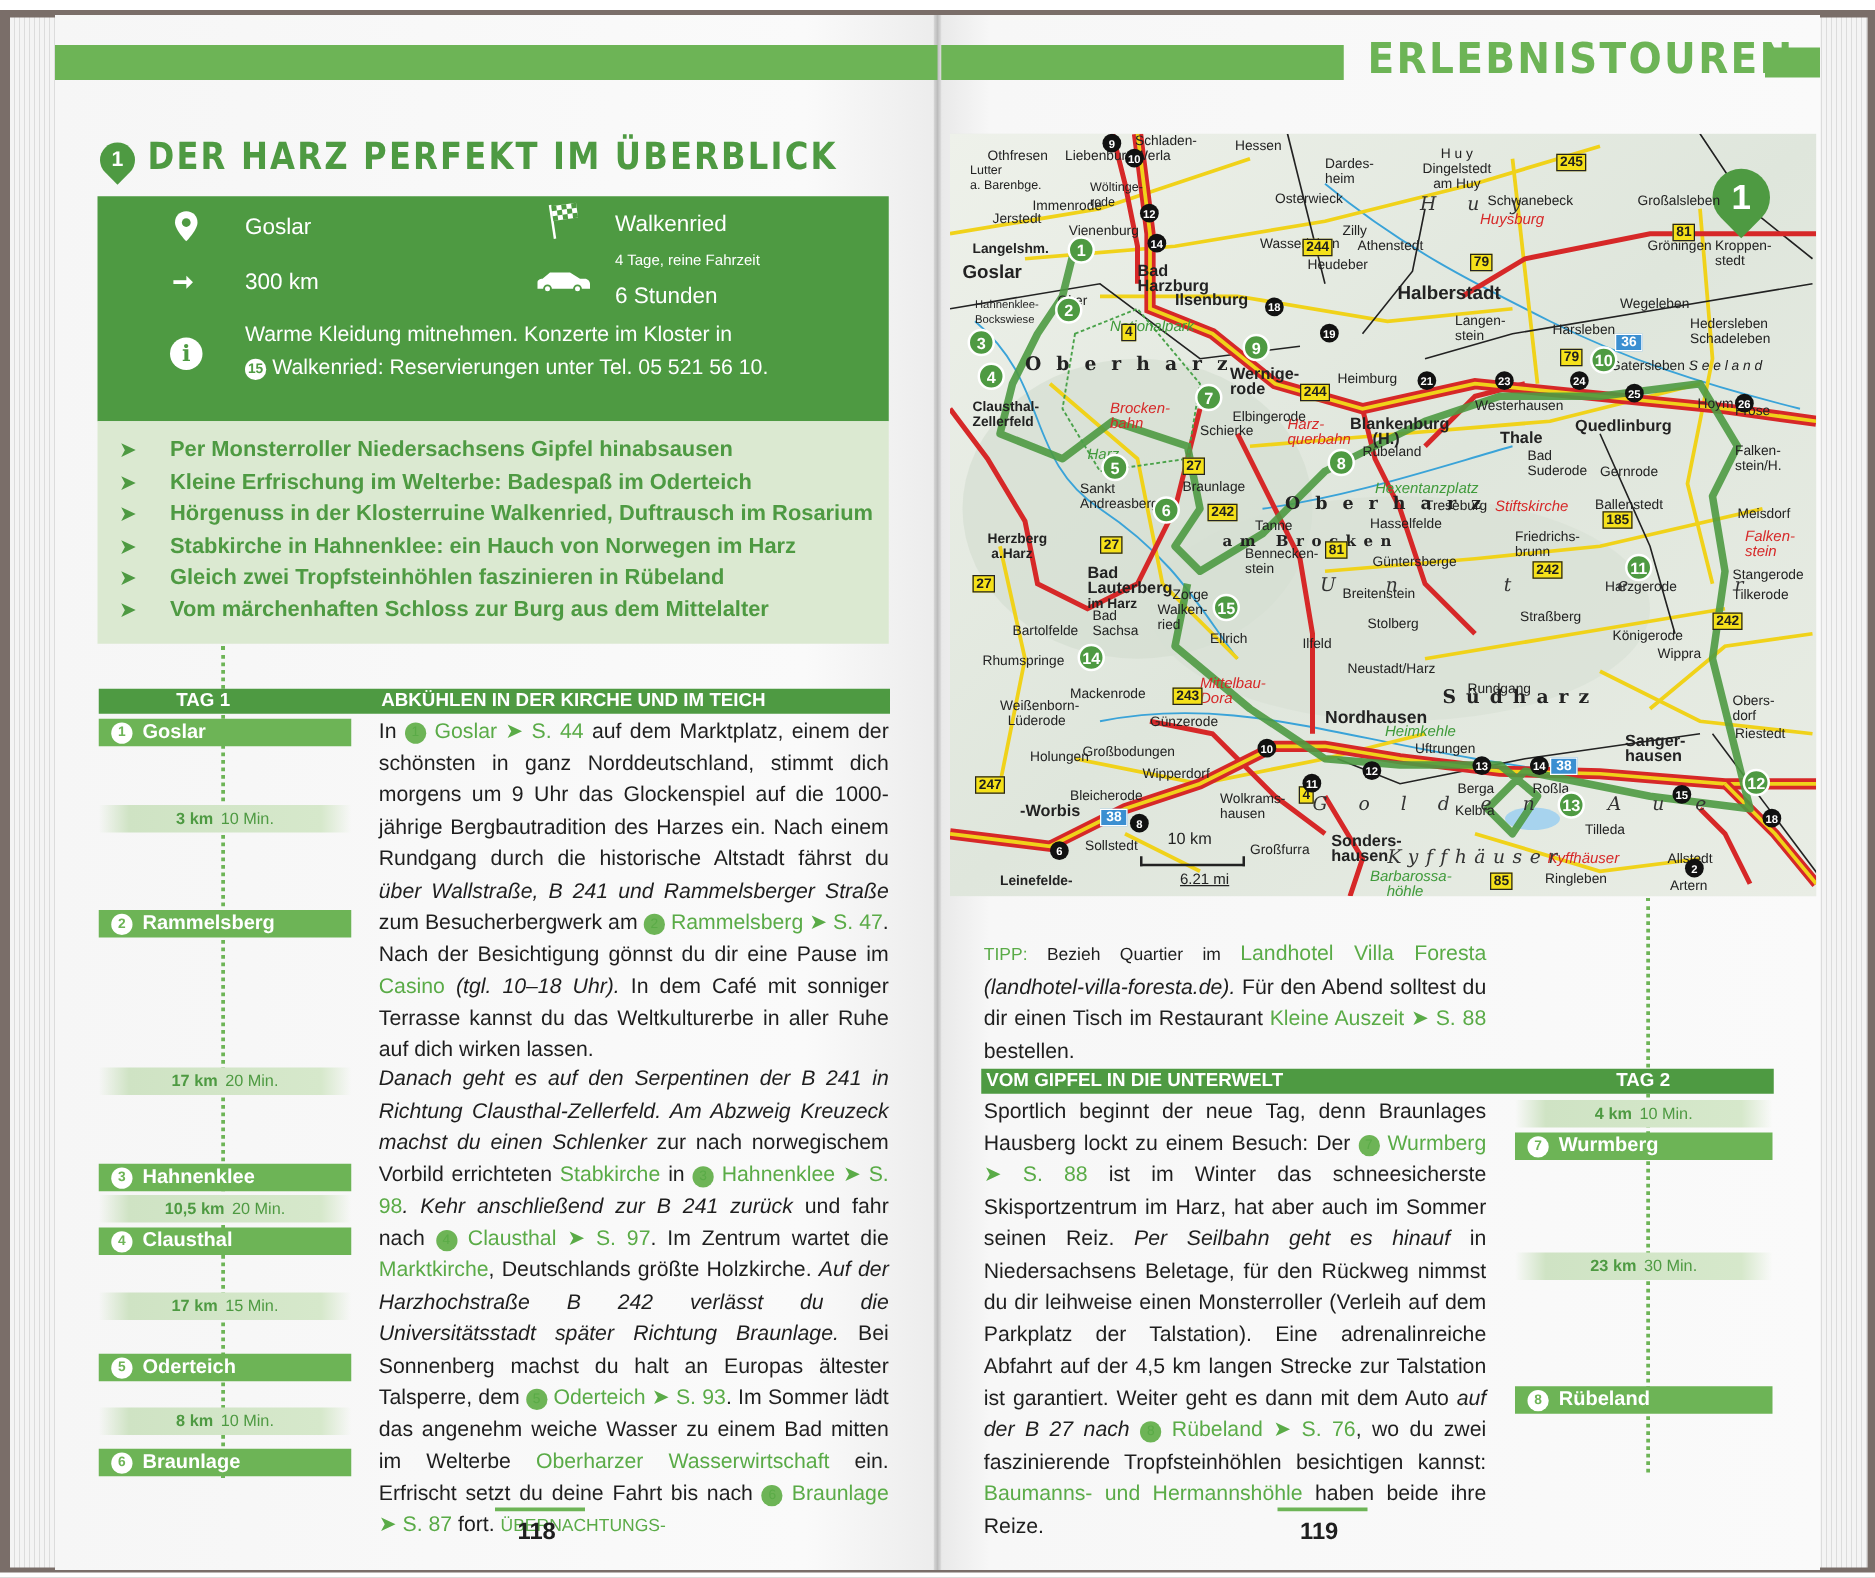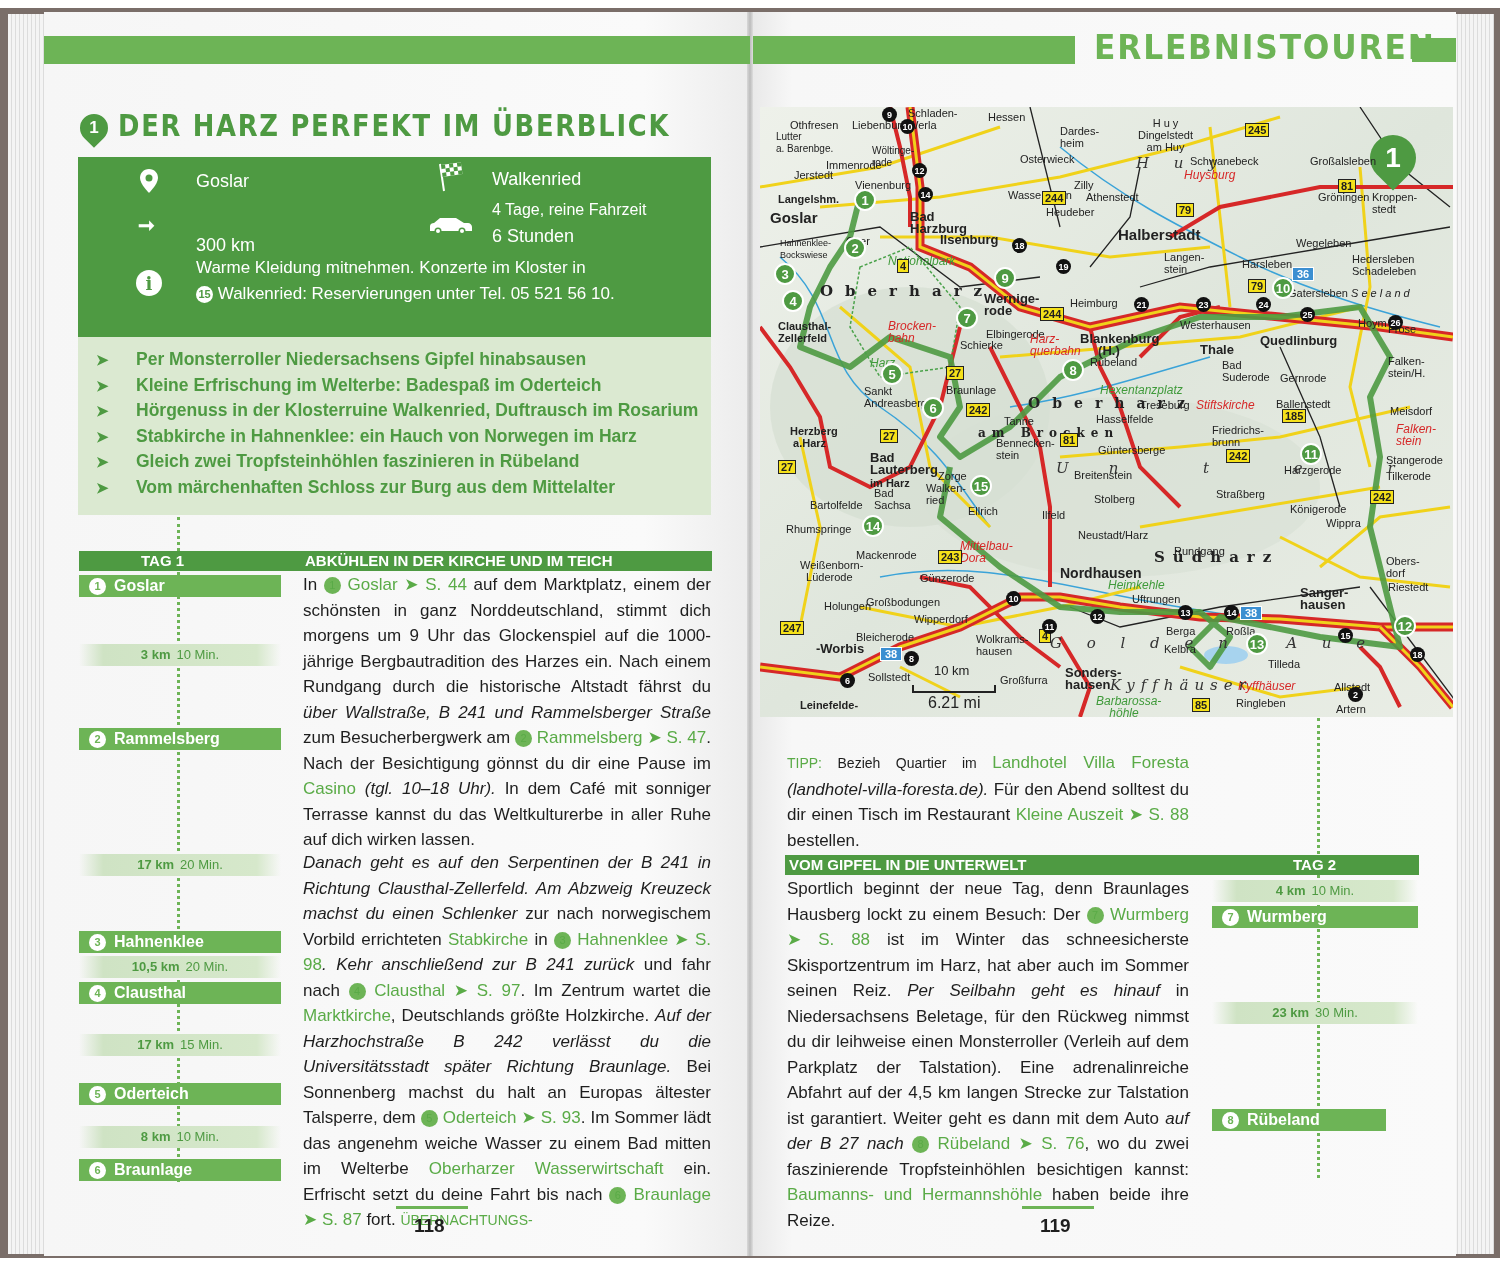--- a/index.html
+++ b/index.html
@@ -110,32 +110,32 @@
         <rect x="16" y="7" width="4" height="4"></rect>
         <rect x="4" y="11" width="4" height="4"></rect>
         <rect x="12" y="11" width="4" height="4"></rect>
         <rect x="20" y="11" width="4" height="4"></rect>
       </g>
     </svg>
 </div>
 <div class="ib" style="left:492px;top:169px;">Walkenried</div>
 
 <div class="ib-icon" style="left:138px;top:213px;font-weight:bold;">➞</div>
-<div class="ib" style="left:196px;top:215px;margin-top:20px;">300 km</div>
+<div class="ib" style="left:196px;top:215px;">300 km</div>
 
 <div class="ib-icon" style="left:428px;top:216px;">
   <svg width="46" height="20" viewBox="0 0 46 20">
       <path d="M2 15v-5c0-2 2-3 4-3l6-5h16l8 5h4c2 0 4 2 4 4v4z" fill="#fff"></path>
       <circle cx="10" cy="15" r="3.5" fill="#4e9a42"></circle>
       <circle cx="34" cy="15" r="3.5" fill="#4e9a42"></circle>
       <circle cx="10" cy="15" r="2" fill="#fff"></circle>
       <circle cx="34" cy="15" r="2" fill="#fff"></circle>
     </svg>
 </div>
-<div class="ib" style="left:492px;top:201px;font-size:16px;">4 Tage, reine Fahrzeit</div>
+<div class="ib" style="left:492px;top:201px;font-size:12px;">4 Tage, reine Fahrzeit</div>
 <div class="ib" style="left:492px;top:226px;">6 Stunden</div>
 
 <div class="info-i">i</div>
 <div class="ib" style="left:196px;top:258px;font-size:17px;">Warme Kleidung mitnehmen. Konzerte im Kloster in</div>
 <div class="ib" style="left:196px;top:284px;font-size:17px;">
   <span class="circ w">15</span>
   <span>Walkenried: Reservierungen unter Tel. 05 521 56 10.</span>
 </div>
 
 <div class="highlights">
@@ -438,35 +438,35 @@
   <div class="stp" style="left:234px;top:160px;">9</div>
   <div class="stp" style="left:512px;top:170px;">10</div>
   <div class="stp" style="left:540px;top:336px;">11</div>
   <div class="stp" style="left:634px;top:508px;">12</div>
   <div class="stp" style="left:486px;top:526px;">13</div>
   <div class="stp" style="left:102px;top:408px;">14</div>
   <div class="stp" style="left:210px;top:368px;">15</div>
 
   <div class="ml" style="left:174px;top:558px;font-size:13px;">10 km</div>
   <div class="scale"></div>
-  <div class="ml" style="left:168px;top:590px;font-size:16px;">6.21 mi</div>
+  <div class="ml" style="left:184px;top:590px;font-size:12px;text-decoration:underline;">6.21 mi</div>
 </div>
 
 <div class="body" style="left:787px;top:750px;width:402px;">
   <span class="gb small">TIPP:</span><span class="small"> Bezieh Quartier im </span><span class="gb">Landhotel Villa Foresta</span><i> (landhotel-villa-foresta.de).</i><span> Für den Abend solltest du dir einen Tisch im Restaurant </span><span class="gb">Kleine Auszeit ➤ S. 88</span><span> bestellen.</span>
 </div>
 
 <div class="dots" style="left:1317px;top:718px;height:460px;"></div>
 <div class="daybar" style="left:785px;top:855px;width:634px;">
   <span class="lbl" style="left:4px;">VOM GIPFEL IN DIE UNTERWELT</span>
   <span class="lbl" style="left:508px;">TAG 2</span>
 </div>
 <div class="dist" style="left:1212px;top:880px;width:206px;"><span>4 km</span><span>10 Min.</span></div>
 <div class="stop" style="left:1212px;top:906px;width:206px;"><span class="circ">7</span><span>Wurmberg</span></div>
 <div class="dist" style="left:1212px;top:1002px;width:206px;"><span>23 km</span><span>30 Min.</span></div>
-<div class="stop" style="left:1212px;top:1109px;width:174px;"><span class="circ">8</span><span>Rübeland</span></div>
+<div class="stop" style="left:1212px;top:1109px;width:206px;"><span class="circ">8</span><span>Rübeland</span></div>
 
 <div class="body" style="left:787px;top:876px;width:402px;">
   <span>Sportlich beginnt der neue Tag, denn Braunlages Hausberg lockt zu einem Besuch: Der </span><span class="circ g">7</span> <span class="gb">Wurmberg ➤ S. 88</span><span> ist im Winter das schneesicherste Skisportzentrum im Harz, hat aber auch im Sommer seinen Reiz. </span><i>Per Seilbahn geht es hinauf</i><span> in Niedersachsens Beletage, für den Rückweg nimmst du dir leihweise einen Monsterroller (Verleih auf dem Parkplatz der Talstation). Eine adrenalinreiche Abfahrt auf der 4,5 km langen Strecke zur Talstation ist garantiert. Weiter geht es dann mit dem Auto </span><i>auf der B 27 nach</i><span> </span><span class="circ g">8</span> <span class="gb">Rübeland ➤ S. 76</span><span>, wo du zwei faszinierende Tropfsteinhöhlen besichtigen kannst: </span><span class="gb">Baumanns- und Hermannshöhle</span><span> haben beide ihre Reize.</span>
 </div>
 
 <div class="pgline" style="left:1022px;"></div>
 <div class="pgnum" style="left:1040px;">119</div>
 
 </body></html>

